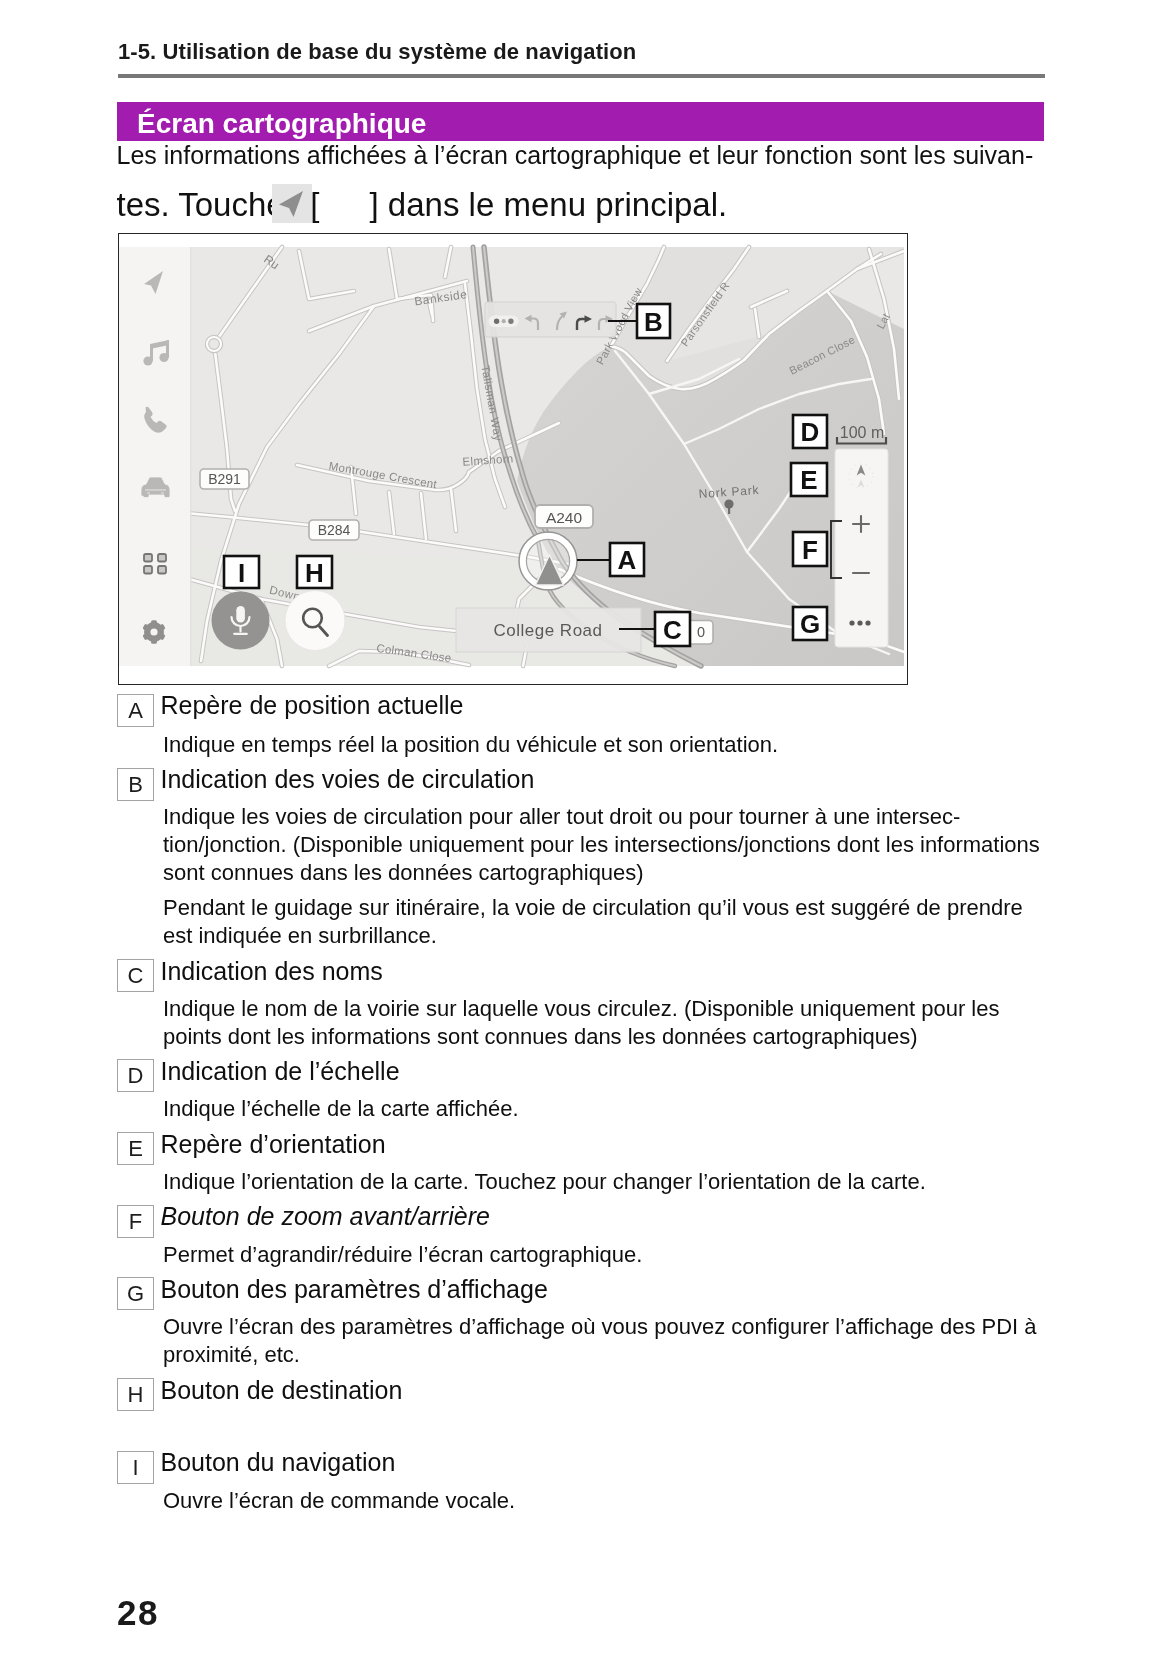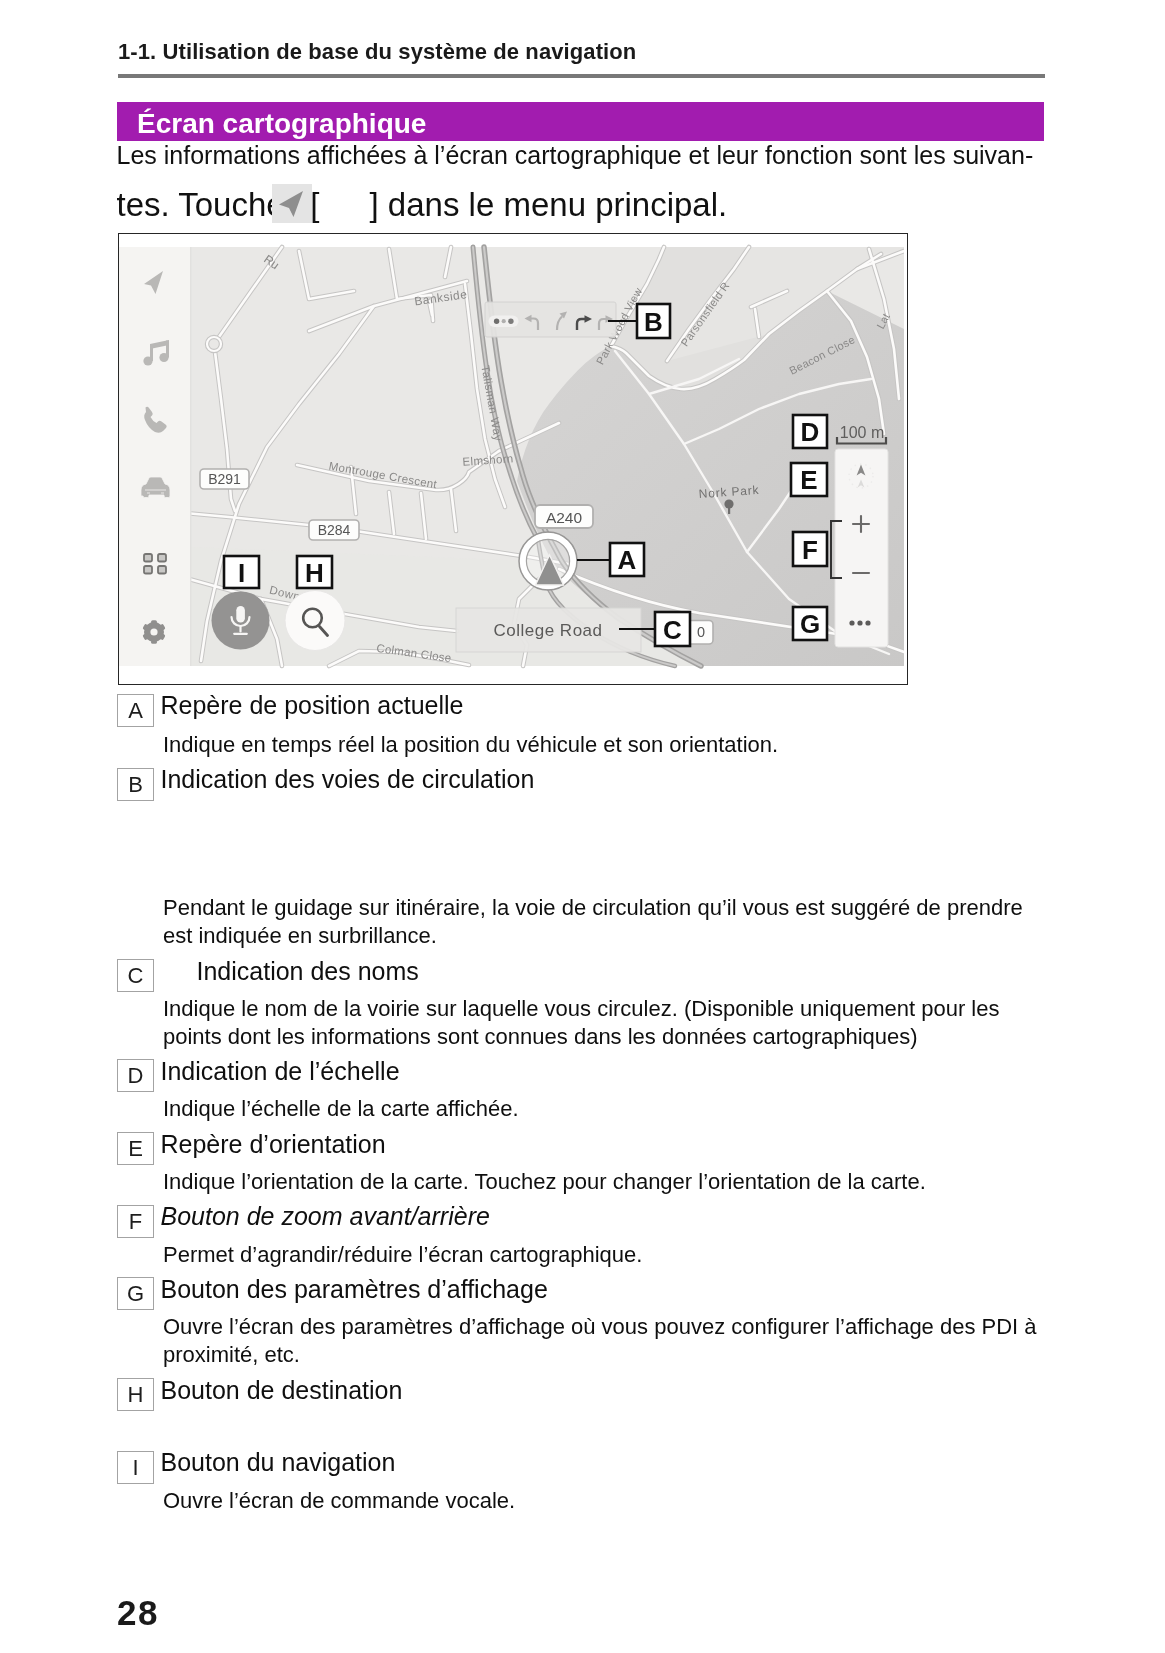--- a/index.html
+++ b/index.html
@@ -18,21 +18,21 @@
   .lrow .lbox{position:absolute;left:117px;width:35px;height:31px;border:1.2px solid #a3a3a3;
       text-align:center;font-size:22px;line-height:31px;color:#1d1d1d;background:#fff;}
   .lrow .lhead{position:absolute;left:160.5px;font-size:25px;line-height:28px;color:#0f0f0f;white-space:nowrap;}
   .body{left:163px;font-size:22px;line-height:28px;color:#0f0f0f;}
   .pageno{left:117px;top:1594.5px;font-size:35px;line-height:35px;font-weight:bold;letter-spacing:1.5px;}
 </style>
 </head>
 <body>
 <div class="page">
 
-  <div class="abs crumb">1-1. Utilisation de base du système de navigation</div>
+  <div class="abs crumb">1-5. Utilisation de base du système de navigation</div>
 
   <div class="abs rule"></div>
 
   <div class="abs banner">
       <span>Écran cartographique</span>
     </div>
 
   <div class="abs intro1">Les informations affichées à l’écran cartographique et leur fonction sont les suivan-</div>
 
   <div class="abs intro2">tes. Touchez [<span style="display:inline-block;width:50px;"></span>] dans le menu principal.</div>
@@ -394,27 +394,30 @@
     <span class="lhead" style="top:691.2px;">Repère de position actuelle</span>
     </div>
 
   <div class="abs body" style="top:731px;">Indique en temps réel la position du véhicule et son orientation.</div>
 
   <div class="abs lrow" style="top:0;">
       <span class="lbox" style="top:767.5px;">B</span>
     <span class="lhead" style="top:765px;">Indication des voies de circulation</span>
     </div>
 
+  <div class="abs body" style="top:802.5px;">Indique les voies de circulation pour aller tout droit ou pour tourner à une intersec-<br>
+tion/jonction. (Disponible uniquement pour les intersections/jonctions dont les informations<br>
+sont connues dans les données cartographiques)</div>
 
   <div class="abs body" style="top:894.4px;">Pendant le guidage sur itinéraire, la voie de circulation qu’il vous est suggéré de prendre<br>
 est indiquée en surbrillance.</div>
 
   <div class="abs lrow" style="top:0;">
       <span class="lbox" style="top:958.5px;">C</span>
-    <span class="lhead" style="top:956.6px;margin-left:36px;">Indication des noms</span>
+    <span class="lhead" style="top:956.6px;">Indication des noms</span>
     </div>
 
   <div class="abs body" style="top:994.7px;">Indique le nom de la voirie sur laquelle vous circulez. (Disponible uniquement pour les<br>
 points dont les informations sont connues dans les données cartographiques)</div>
 
   <div class="abs lrow" style="top:0;">
       <span class="lbox" style="top:1059px;">D</span>
     <span class="lhead" style="top:1056.9px;">Indication de l’échelle</span>
     </div>
 

